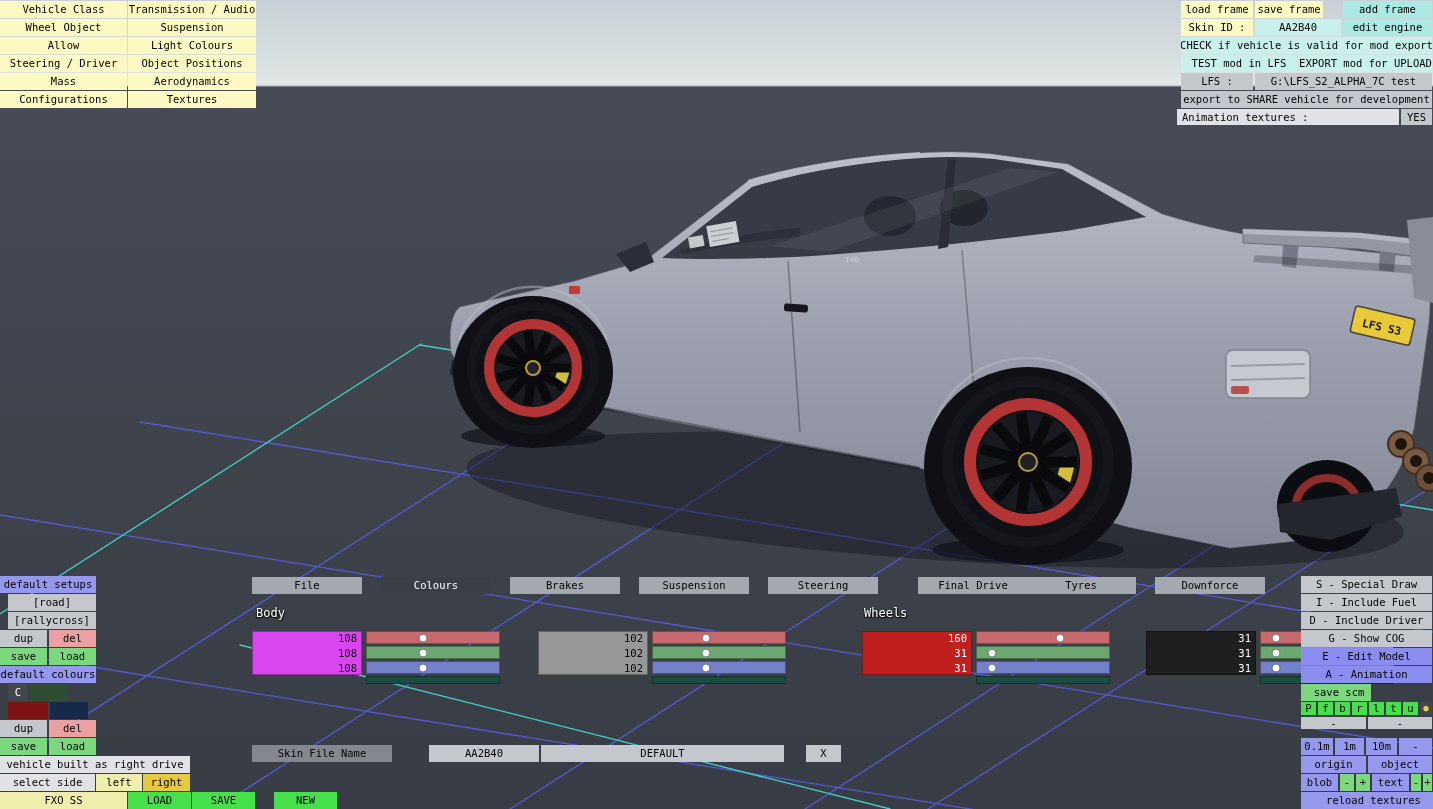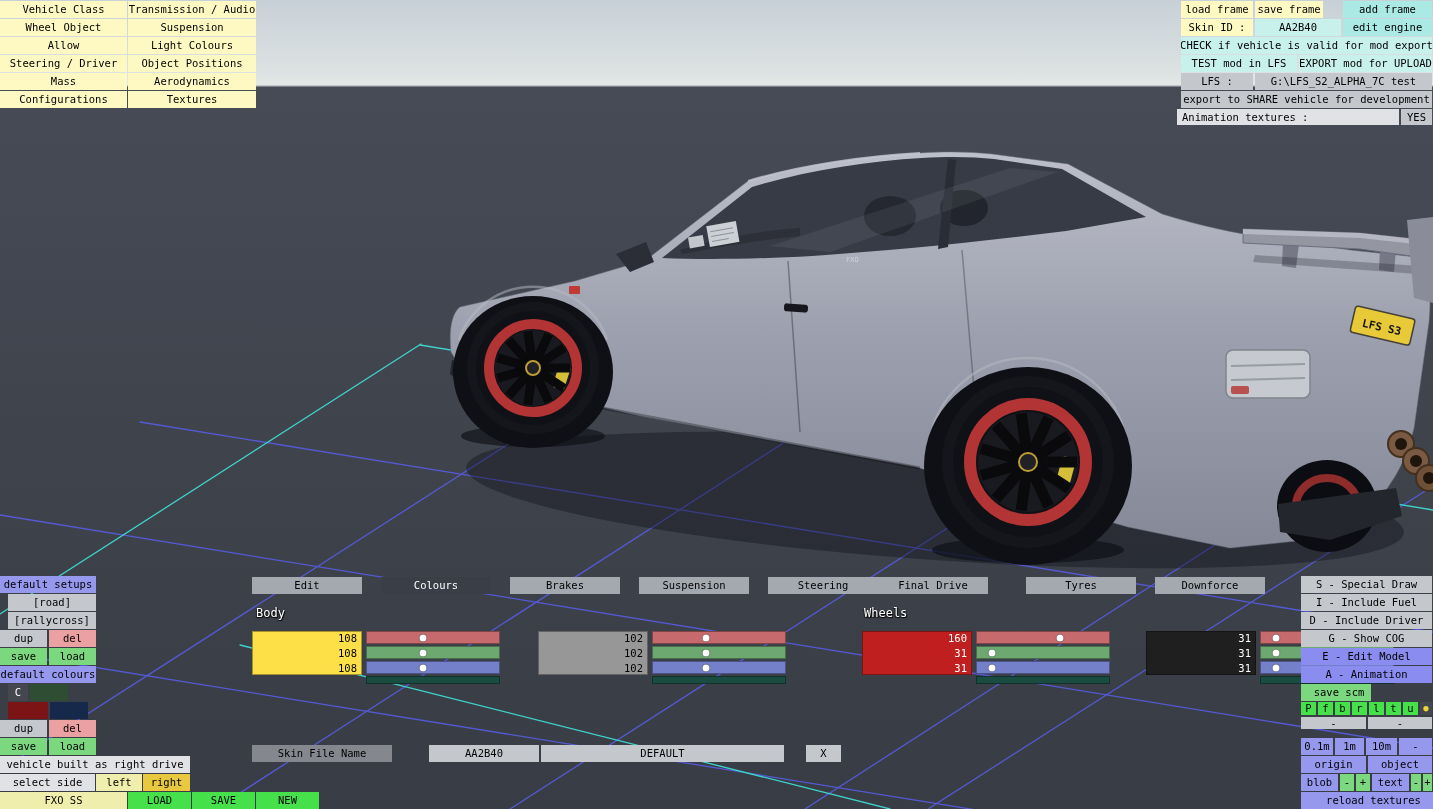--- a/index.html
+++ b/index.html
@@ -221,34 +221,34 @@
   <div class="btn cyan" style="left:1343px;top:19px;width:89px">edit engine</div>
   <div class="btn paleCyan" style="left:1181px;top:37px;width:251px">CHECK if vehicle is valid for mod export</div>
   <div class="btn paleCyan" style="left:1181px;top:55px;width:116px">TEST mod in LFS</div>
   <div class="btn paleCyan" style="left:1299px;top:55px;width:133px">EXPORT mod for UPLOAD</div>
   <div class="btn gray" style="left:1181px;top:73px;width:72px">LFS :</div>
   <div class="btn gray" style="left:1255px;top:73px;width:177px">G:\LFS_S2_ALPHA_7C test</div>
   <div class="btn gray" style="left:1181px;top:91px;width:251px">export to SHARE vehicle for development</div>
   <div class="btn lightGray tl" style="left:1177px;top:109px;width:222px;height:16px">Animation textures :</div>
   <div class="btn gray" style="left:1401px;top:109px;width:31px;height:16px">YES</div>
 
-  <div class="btn tab" style="left:252px;top:577px;width:110px">Edit</div>
+  <div class="btn tab" style="left:252px;top:577px;width:110px">File</div>
   <div class="btn tab-active" style="left:381px;top:577px;width:110px">Colours</div>
   <div class="btn tab" style="left:510px;top:577px;width:110px">Brakes</div>
   <div class="btn tab" style="left:639px;top:577px;width:110px">Suspension</div>
   <div class="btn tab" style="left:768px;top:577px;width:110px">Steering</div>
-  <div class="btn tab" style="left:878px;top:577px;width:110px">Final Drive</div>
+  <div class="btn tab" style="left:918px;top:577px;width:110px">Final Drive</div>
   <div class="btn tab" style="left:1026px;top:577px;width:110px">Tyres</div>
   <div class="btn tab" style="left:1155px;top:577px;width:110px">Downforce</div>
 
   <div class="seclabel" style="left:256px;top:606px">Body</div>
   <div class="seclabel" style="left:864px;top:606px">Wheels</div>
 
   <div class="cblock" style="left:252px">
-    <div class="swatch" style="background: #fde047;">
+    <div class="swatch" style="background: #d946ef;">
       <div class="cv" style="color: rgb(0, 0, 0);">108</div>
       <div class="cv" style="color: rgb(0, 0, 0);">108</div>
       <div class="cv" style="color: rgb(0, 0, 0);">108</div>
     </div>
     <div class="sliders">
       <div class="slider sr">
           <div class="dot" style="left: 42.3529%;"></div>
         </div>
       <div class="slider sg">
           <div class="dot" style="left: 42.3529%;"></div>
@@ -341,21 +341,21 @@
   <div class="btn pink" style="left:49px;top:720px;width:47px">del</div>
   <div class="btn midGreen" style="left:0;top:738px;width:47px">save</div>
   <div class="btn midGreen" style="left:49px;top:738px;width:47px">load</div>
   <div class="btn lightGray" style="left:0;top:756px;width:190px">vehicle built as right drive</div>
   <div class="btn lightGray" style="left:0;top:774px;width:95px">select side</div>
   <div class="btn paleYellow" style="left:96px;top:774px;width:46px">left</div>
   <div class="btn selYellow" style="left:143px;top:774px;width:47px">right</div>
   <div class="btn paleYellow" style="left:0;top:792px;width:127px">FXO SS</div>
   <div class="btn brightGreen" style="left:128px;top:792px;width:63px">LOAD</div>
   <div class="btn brightGreen" style="left:192px;top:792px;width:63px">SAVE</div>
-  <div class="btn brightGreen" style="left:256px;top:792px;width:63px">NEW</div>
+  <div class="btn brightGreen" style="left:274px;top:792px;width:63px">NEW</div>
 
   <div class="btn gray" style="left:1301px;top:576px;width:131px">S - Special Draw</div>
   <div class="btn gray" style="left:1301px;top:594px;width:131px">I - Include Fuel</div>
   <div class="btn gray" style="left:1301px;top:612px;width:131px">D - Include Driver</div>
   <div class="btn gray" style="left:1301px;top:630px;width:131px">G - Show COG</div>
   <div class="btn bluePurple" style="left:1301px;top:648px;width:131px">E - Edit Model</div>
   <div class="btn bluePurple" style="left:1301px;top:666px;width:131px">A - Animation</div>
   <div class="btn midGreen" style="left:1301px;top:684px;width:65px">load scm</div>
   <div class="btn midGreen" style="left:1307px;top:684px;width:64px">save scm</div>
   <div class="btn brightGreen" style="left:1301px;top:702px;width:15px;height:13px">P</div>

